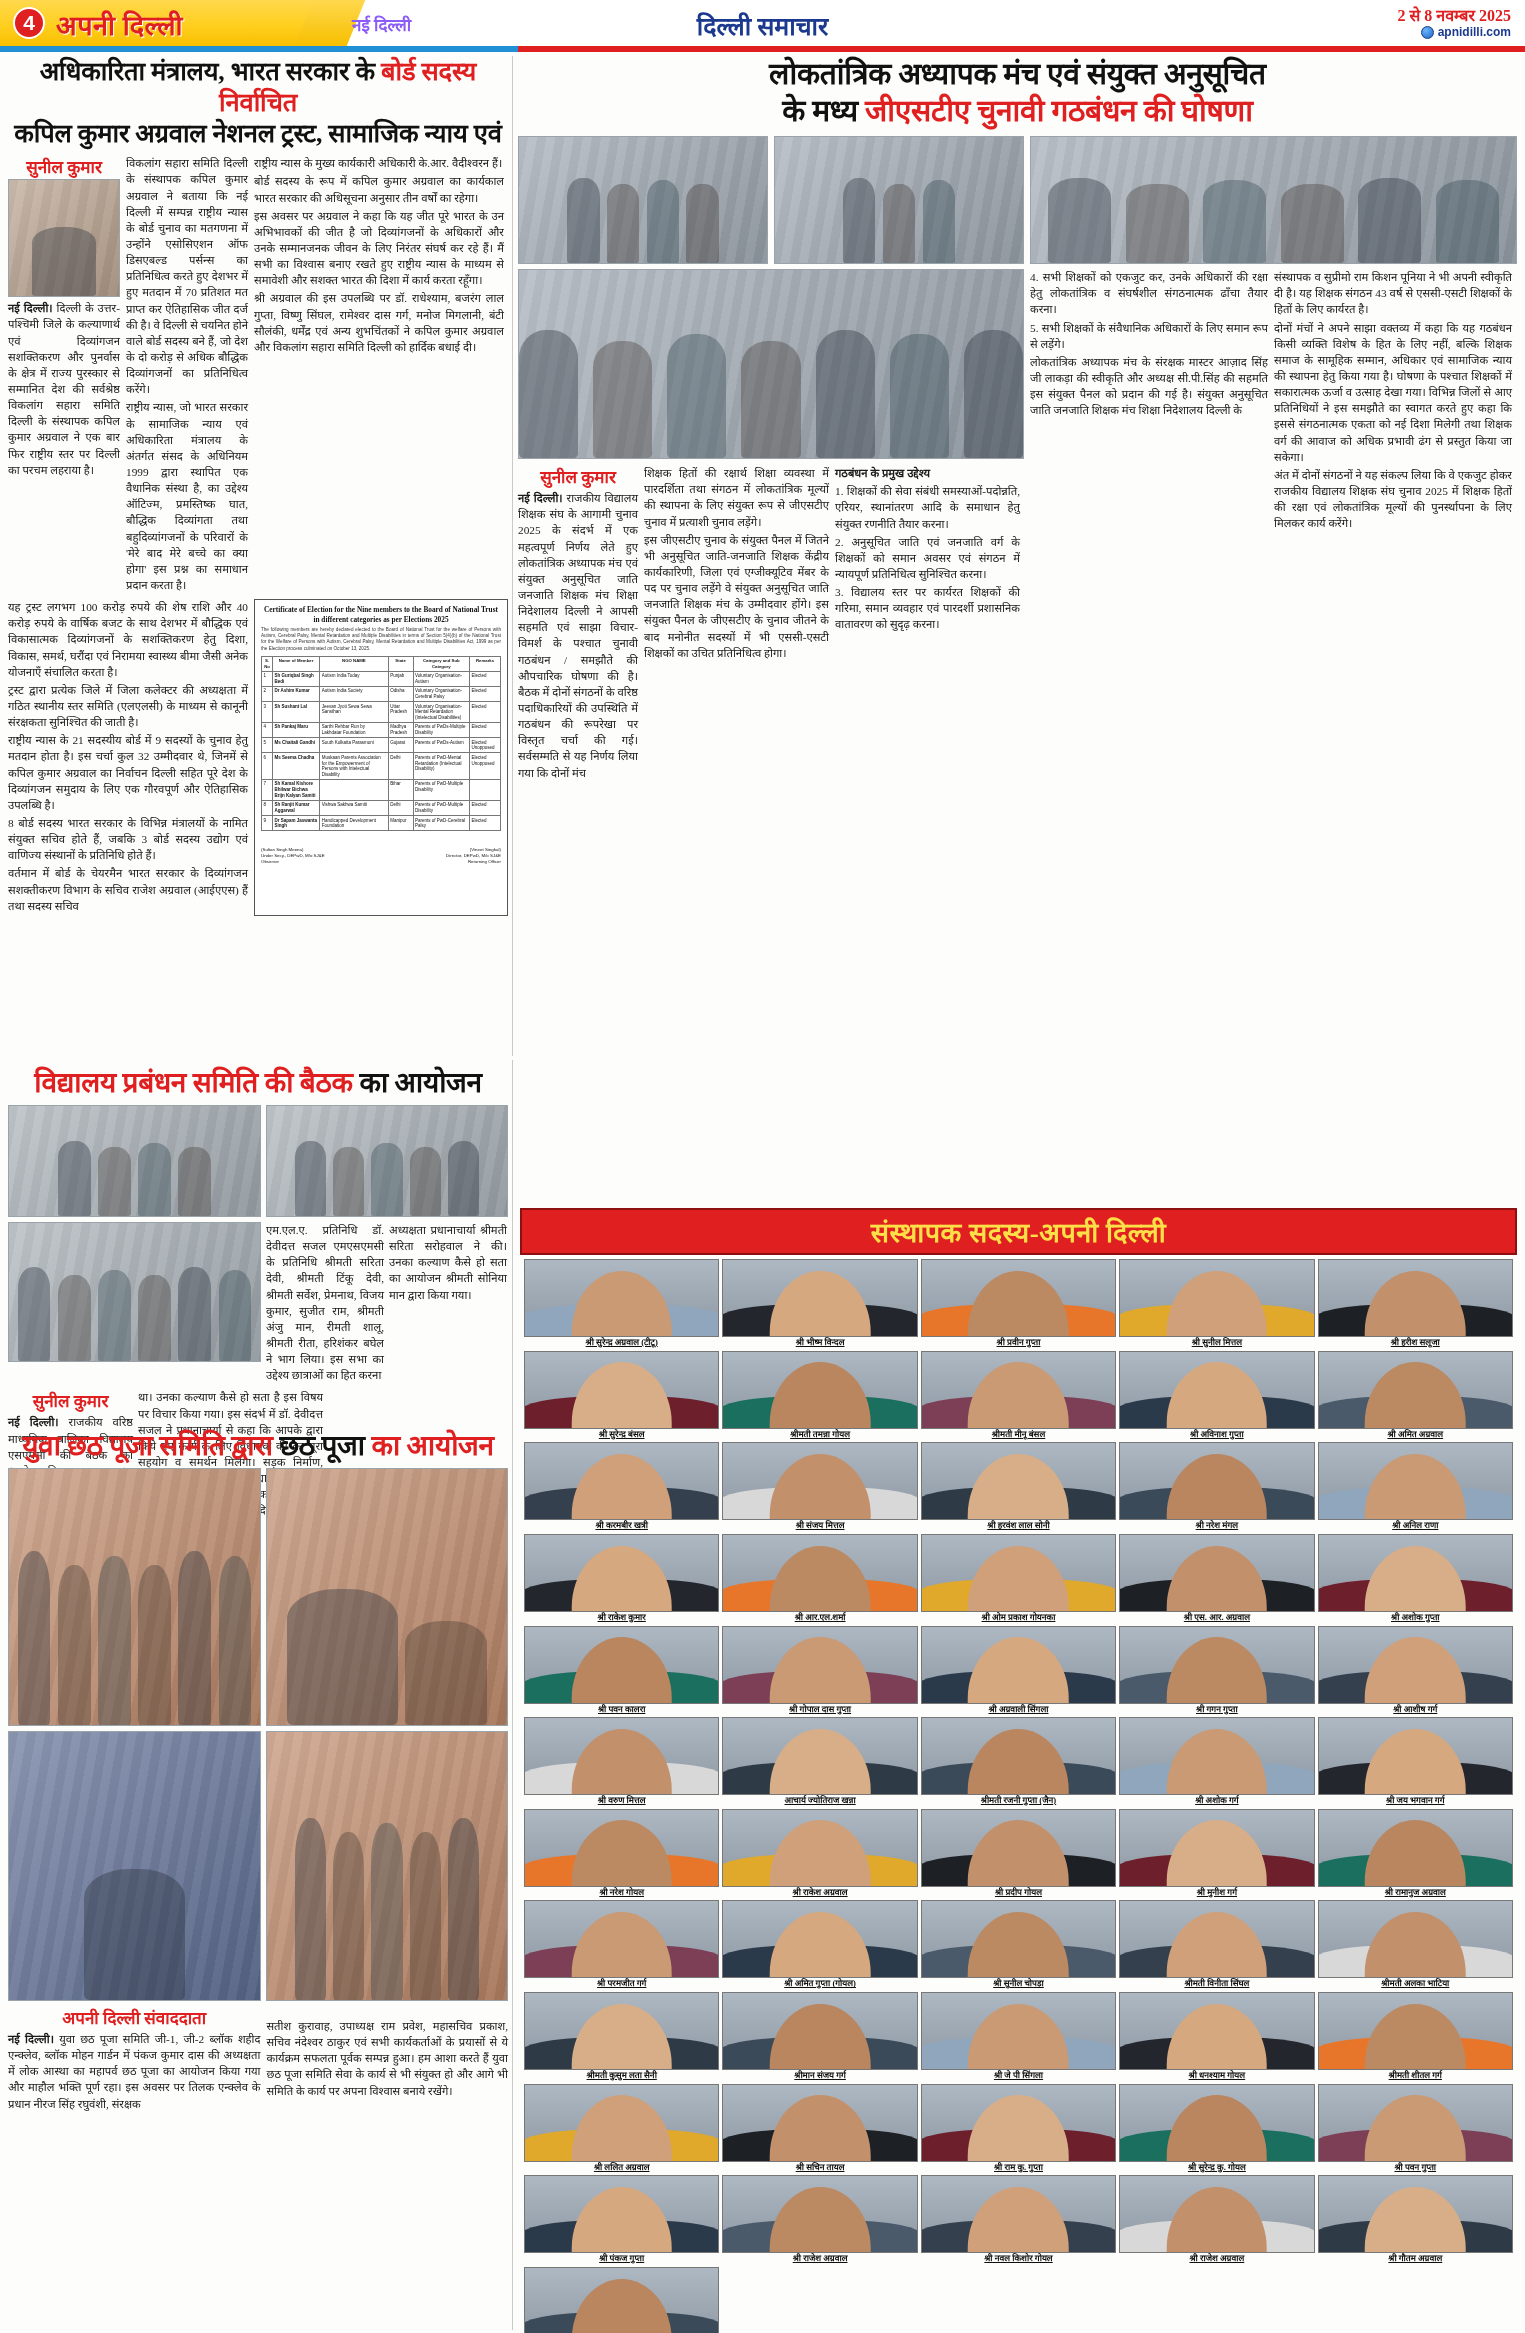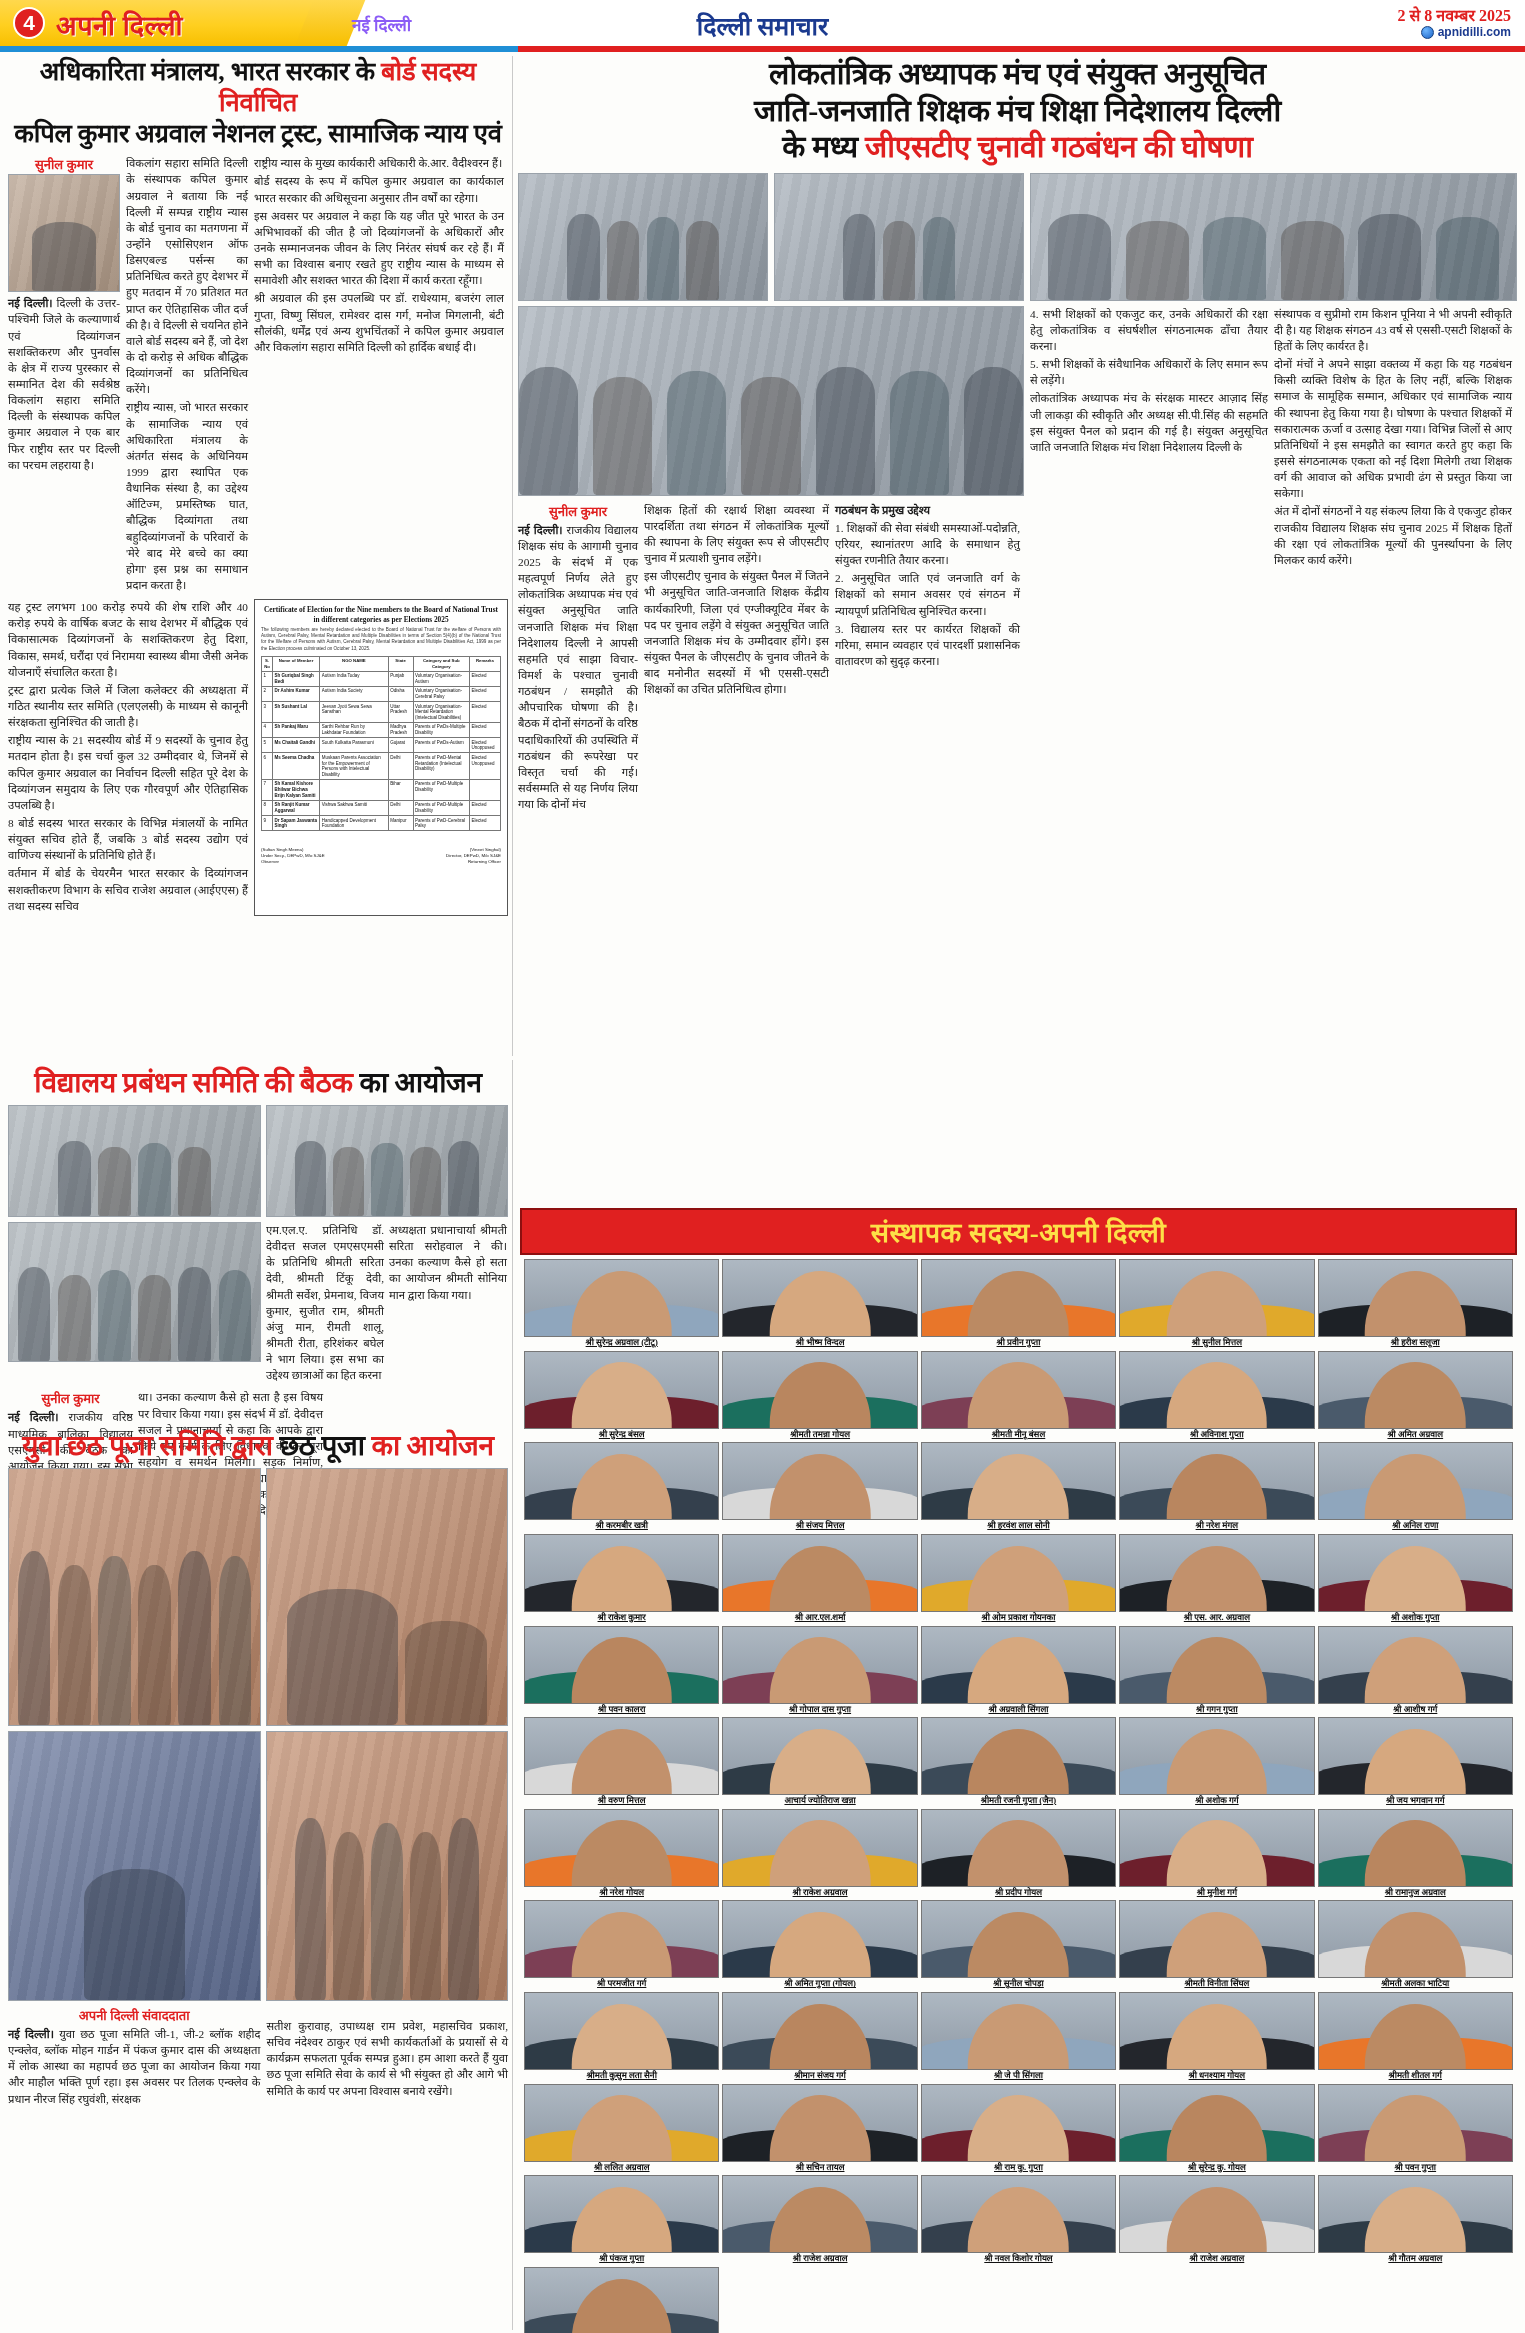--- a/index.html
+++ b/index.html
@@ -95,22 +95,22 @@
     font-size:27px; padding:3px 0; border:2px solid #8d0f0f;
     letter-spacing:0.5px;
   }
 
   
   .bt {
     font-family:"Liberation Serif", serif;
     font-size:11.3px; line-height:1.43; text-align:justify; color:#1a1a1a;
     hyphens:auto;
   }
-  .byline { color:#e02020; font-weight:bold; font-size:13px;
-    font-family:Liberation Sans, sans-serif; }
+  .byline { color:#e02020; font-weight:bold; font-size:17px;
+    font-family:Liberation Serif, serif; }
   .place  { font-weight:bold; }
 
   
   .ph { background:#b9c0c7; position:relative; overflow:hidden; border:1px solid #9aa2aa; }
   .ph:before{
     content:""; position:absolute; inset:0;
     background:
       linear-gradient(135deg, rgba(255,255,255,.28) 0%, rgba(0,0,0,.12) 100%),
       repeating-linear-gradient(100deg, rgba(0,0,0,.05) 0 9px, rgba(255,255,255,.05) 9px 18px);
   }
@@ -332,21 +332,20 @@
 Director, DEPwD, M/o SJ&amp;E
 Returning Officer</div>
       </div>
     </div>
   </div>
 </div>
 
 <div class="col-right">
   <div class="hl hl-r" style="padding:4px 0 4px;">
     <div>लोकतांत्रिक अध्यापक मंच एवं संयुक्त अनुसूचित</div>
-    <div>जाति-जनजाति शिक्षक मंच शिक्षा निदेशालय दिल्ली</div>
     <div>
       <span>के मध्य </span><span class="red">जीएसटीए चुनावी गठबंधन की घोषणा</span>
     </div>
   </div>
 
   <div style="display:flex; gap:6px; margin-top:3px;">
     <div class="ph indoor" style="width:250px; height:128px;">
       <div class="figs">
           <div class="fig"></div>
           <div class="fig"></div>

